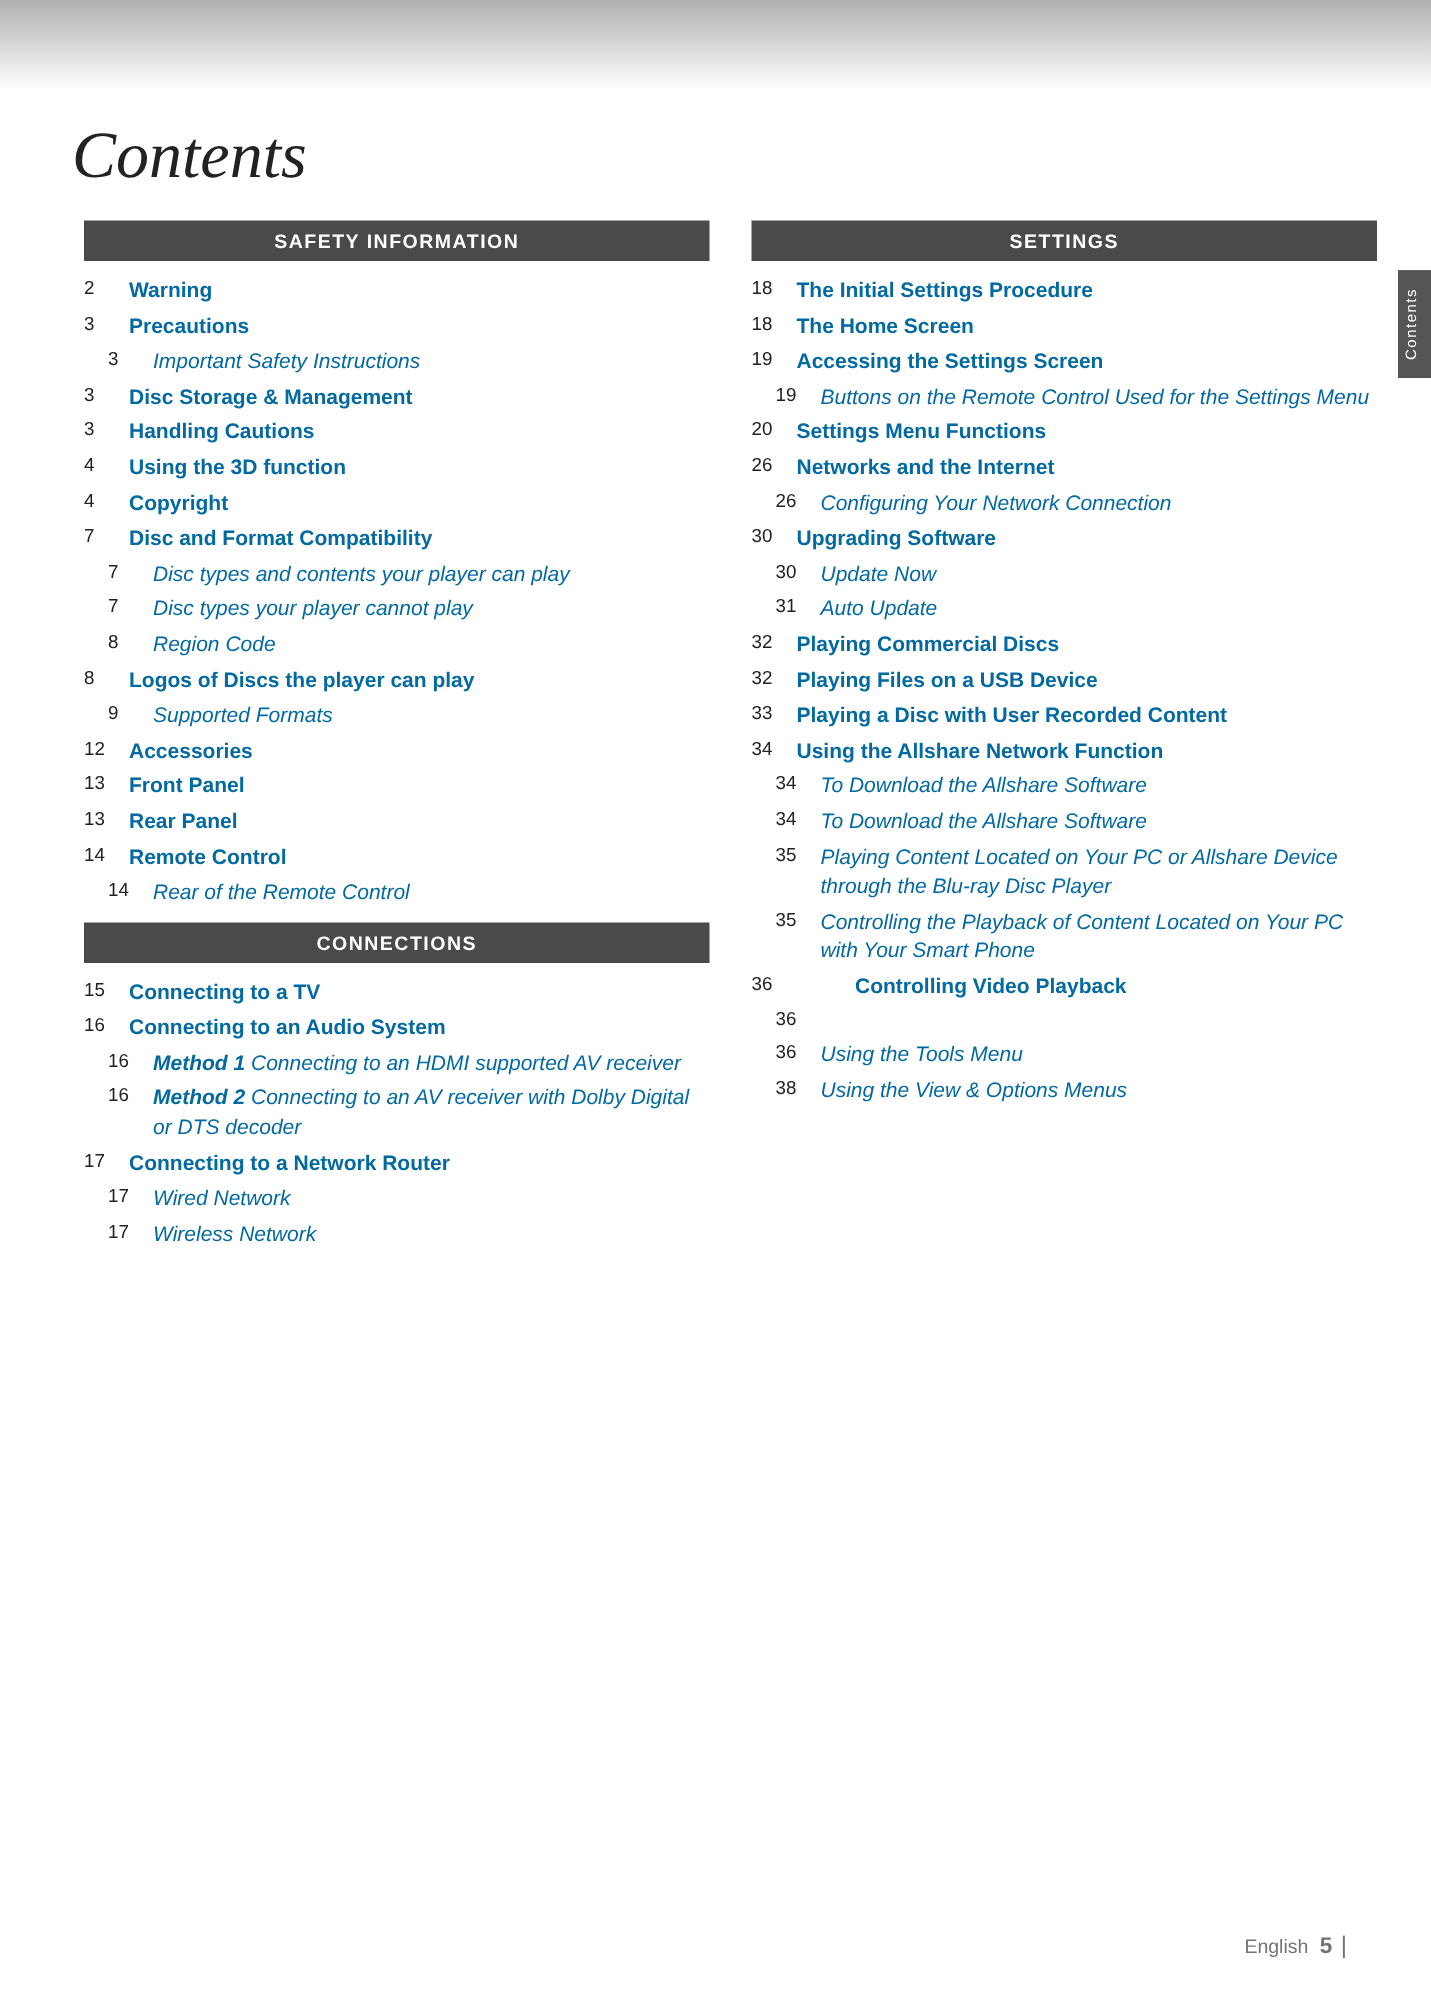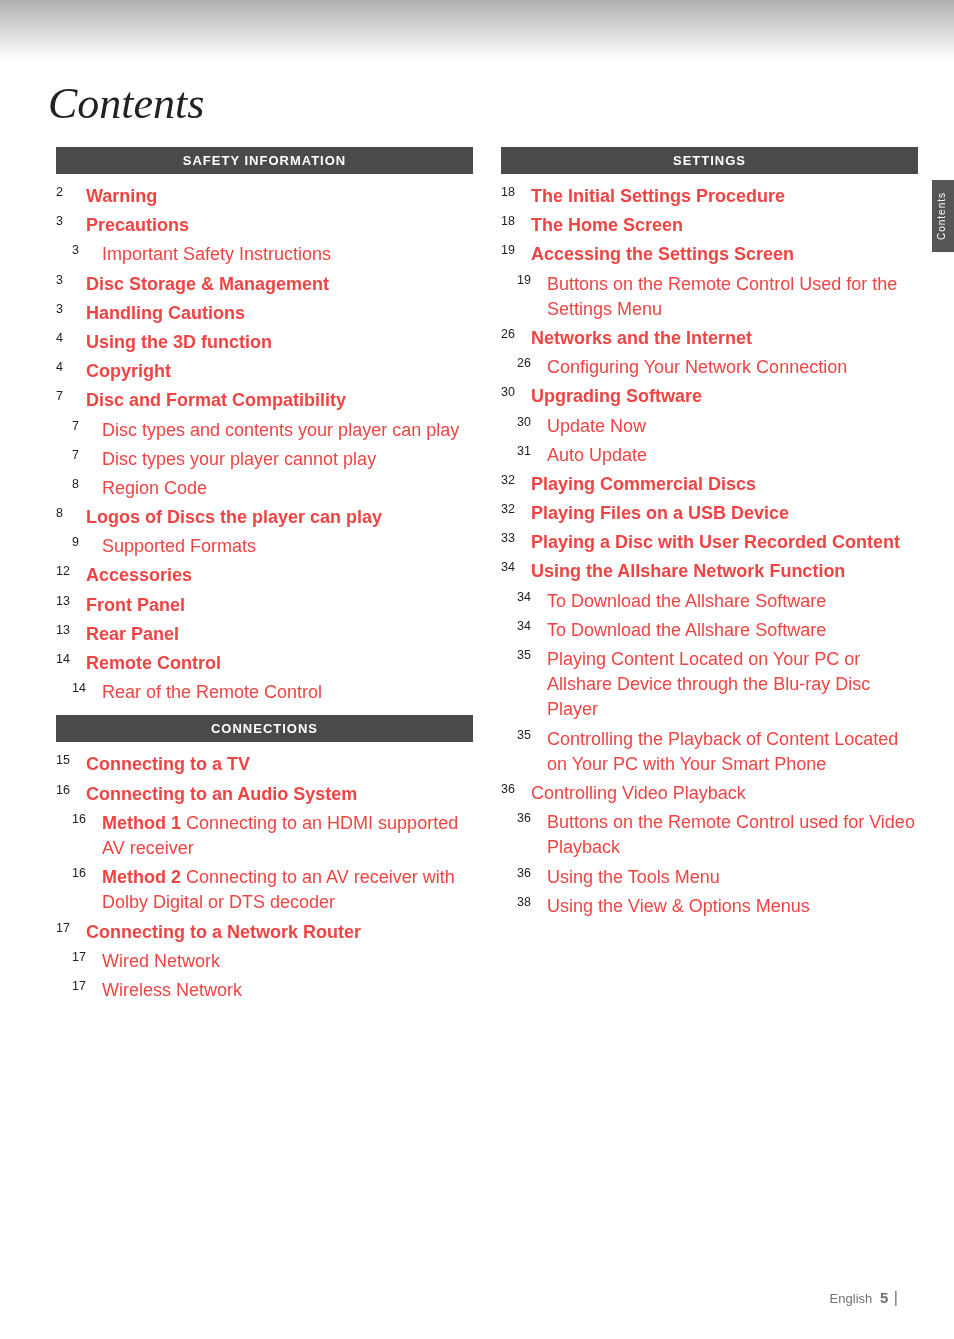--- a/index.html
+++ b/index.html
@@ -81,26 +81,27 @@
 
     .toc-num {
       min-width: 30px;
       font-size: 12.5px;
       color: #222;
       padding-top: 0;
       flex-shrink: 0;
     }
 
     .toc-text {
-      font-size: 18px;
-      color: #ef4444;
+      font-size: 14px;
+      color: #0369a1;
     }
 
     .toc-text.indent {
       padding-left: 16px;
+      font-style: italic;
     }
 
     .toc-entry .toc-num.indent-num {
       padding-left: 16px;
     }
 
     
     .toc-entry.sub {
       padding-left: 0;
     }
@@ -267,20 +268,24 @@
         </div>
         <div class="toc-entry">
           <span class="toc-num">19</span>
           <span class="toc-text" style="font-weight: bold;">Accessing the Settings Screen</span>
         </div>
         <div class="toc-entry sub">
           <span class="toc-num indent-num">19</span>
           <span class="toc-text indent">Buttons on the Remote Control Used for the Settings Menu</span>
         </div>
         <div class="toc-entry">
+          <span class="toc-num">20</span>
+          <span class="toc-text" style="font-weight: bold;">Settings Menu Functions</span>
+        </div>
+        <div class="toc-entry">
           <span class="toc-num">26</span>
           <span class="toc-text" style="font-weight: bold;">Networks and the Internet</span>
         </div>
         <div class="toc-entry sub">
           <span class="toc-num indent-num">26</span>
           <span class="toc-text indent">Configuring Your Network Connection</span>
         </div>
         <div class="toc-entry">
           <span class="toc-num">30</span>
           <span class="toc-text" style="font-weight: bold;">Upgrading Software</span>
@@ -322,25 +327,24 @@
         <div class="toc-entry sub">
           <span class="toc-num indent-num">35</span>
           <span class="toc-text indent">Playing Content Located on Your PC or Allshare Device through the Blu-ray Disc Player</span>
         </div>
         <div class="toc-entry sub">
           <span class="toc-num indent-num">35</span>
           <span class="toc-text indent">Controlling the Playback of Content Located on Your PC with Your Smart Phone</span>
         </div>
         <div class="toc-entry">
           <span class="toc-num">36</span>
-          <span class="toc-text" style="font-weight: normal;">Controlling Video Playback</span>
+          <span class="toc-text" style="font-weight: bold; margin-left: 39px;">Controlling Video Playback</span>
         </div>
         <div class="toc-entry sub">
           <span class="toc-num indent-num">36</span>
-          <span class="toc-text indent">Buttons on the Remote Control used for Video Playback</span>
         </div>
         <div class="toc-entry sub">
           <span class="toc-num indent-num">36</span>
           <span class="toc-text indent">Using the Tools Menu</span>
         </div>
         <div class="toc-entry sub">
           <span class="toc-num indent-num">38</span>
           <span class="toc-text indent">Using the View &amp; Options Menus</span>
         </div>
       </div>

